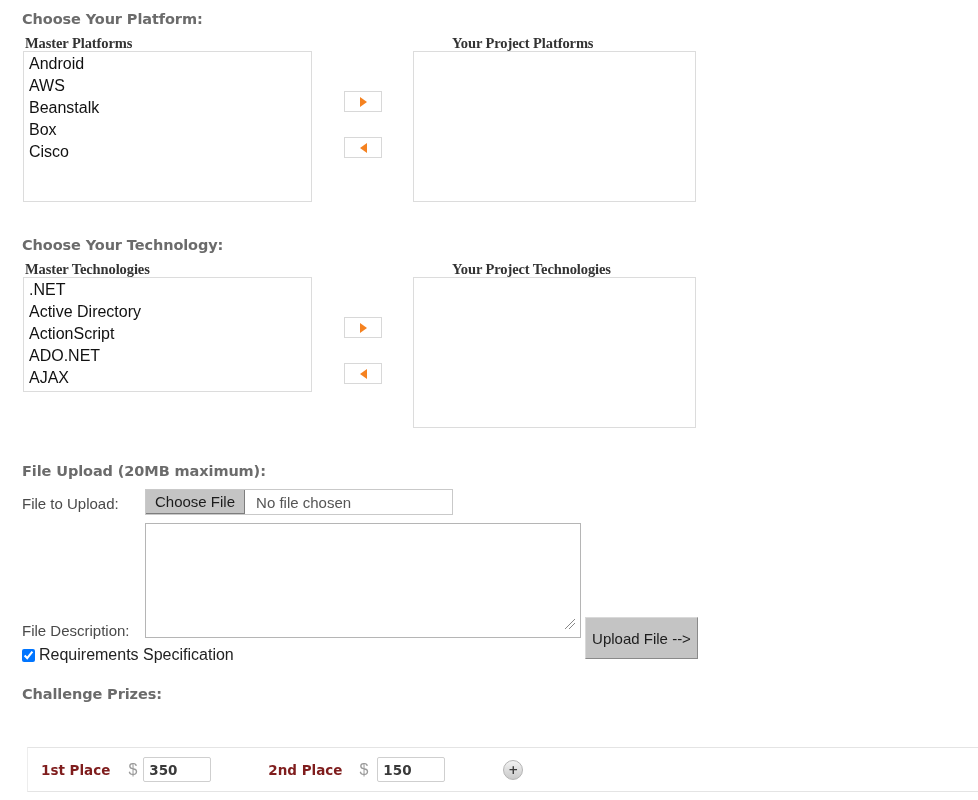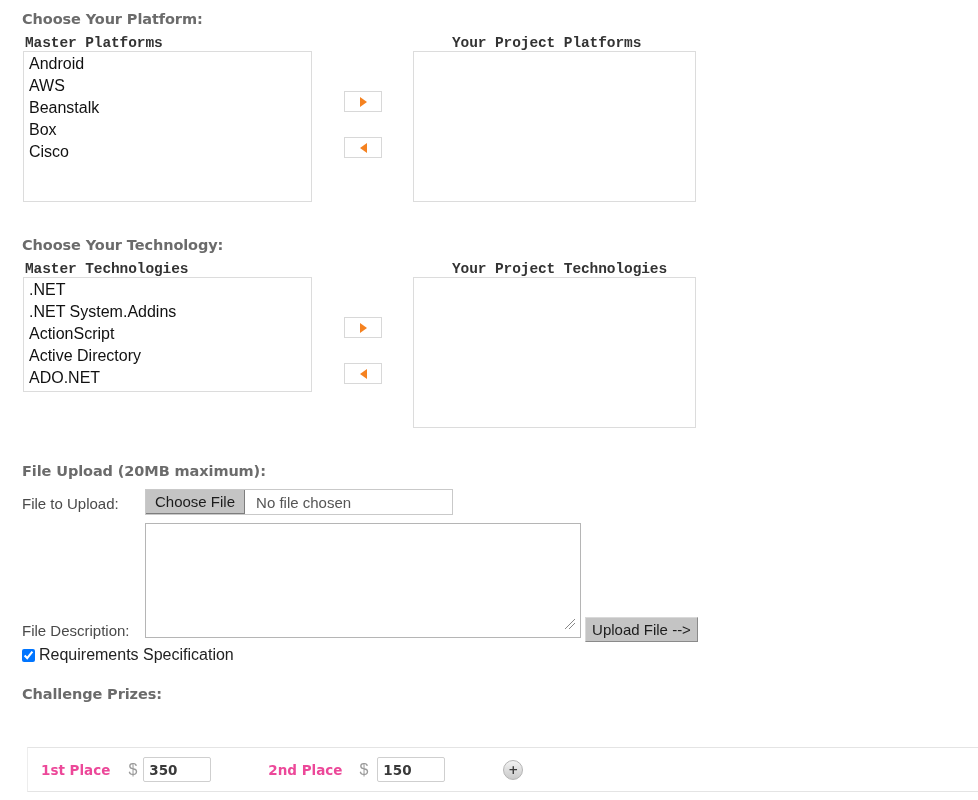--- a/index.html
+++ b/index.html
@@ -23,21 +23,21 @@
   .section-heading {
     font-family: "DejaVu Sans", sans-serif;
     font-weight: bold;
     font-size: 14.5px;
     color: #6b6b6b;
     letter-spacing: -0.1px;
     white-space: nowrap;
   }
 
   .list-heading {
-    font-family: Liberation Mono, monospace;
+    font-family: Liberation Serif, serif;
     font-weight: bold;
     font-size: 14.5px;
     color: #333333;
     letter-spacing: -0.1px;
     white-space: nowrap;
   }
 
   
   .listbox {
     box-sizing: border-box;
@@ -183,21 +183,21 @@
     border-bottom: 1px solid #e4e4e4;
     border-left: 1px solid #ededed;
     background: #ffffff;
     display: flex;
     align-items: center;
   }
   .prize-place {
     font-family: "DejaVu Sans", sans-serif;
     font-weight: bold;
     font-size: 13.5px;
-    color: #ec4899;
+    color: #7f1d1d;
     white-space: nowrap;
   }
   .dollar {
     font-family: "Liberation Sans", sans-serif;
     font-size: 16px;
     color: #9a9a9a;
   }
   .prize-input {
     box-sizing: border-box;
     width: 68px;
@@ -262,23 +262,22 @@
   <ul></ul>
 </div>
 
 <div class="abs section-heading" style="left:22px; top:237px;">Choose Your Technology:</div>
 
 <div class="abs list-heading" style="left:25px; top:261px;">Master Technologies</div>
 
 <div class="abs listbox" style="left:23px; top:277px; width:289px; height:115px;">
   <ul>
     <li>.NET</li>
-    <li>.NET System.Addins</li>
+    <li>Active Directory</li>
     <li>ActionScript</li>
-    <li>Active Directory</li>
     <li>ADO.NET</li>
     <li>AJAX</li>
     <li>Android</li>
   </ul>
 </div>
 
 <button class="abs movebtn" style="left:344px; top:317px;">
   <span class="tri-right"></span>
 </button>
 
@@ -303,21 +302,21 @@
 
 <div class="abs field-label" style="left:22px; top:622px;">File Description:</div>
 
 <textarea class="abs desc-area" style="left: 145px; top: 523px; width: 436px; height: 115px;"></textarea>
 
 <svg class="abs resize-grip" style="left:563px; top:617px;" width="14" height="14" viewBox="0 0 14 14">
   <line x1="2" y1="12" x2="12" y2="2" stroke="#888" stroke-width="1"></line>
   <line x1="6" y1="12" x2="12" y2="6" stroke="#888" stroke-width="1"></line>
 </svg>
 
-<button class="abs upload-btn" style="left:585px; top:617px; width:113px; height:25px;">Upload File --&gt;</button>
+<button class="abs upload-btn" style="left:585px; top:617px; width:113px; height:42px;">Upload File --&gt;</button>
 
 <div class="abs chk-row" style="left:22px; top:646px;">
   <input type="checkbox" checked="" style="">
   <span class="chk-label">Requirements Specification</span>
 </div>
 
 <div class="abs section-heading" style="left:22px; top:686px;">Challenge Prizes:</div>
 
 <div class="abs prize-row" style="left:27px; top:747px; width:951px; height:45px;">
   <span class="prize-place" style="margin-left:13px;">1st Place</span>

